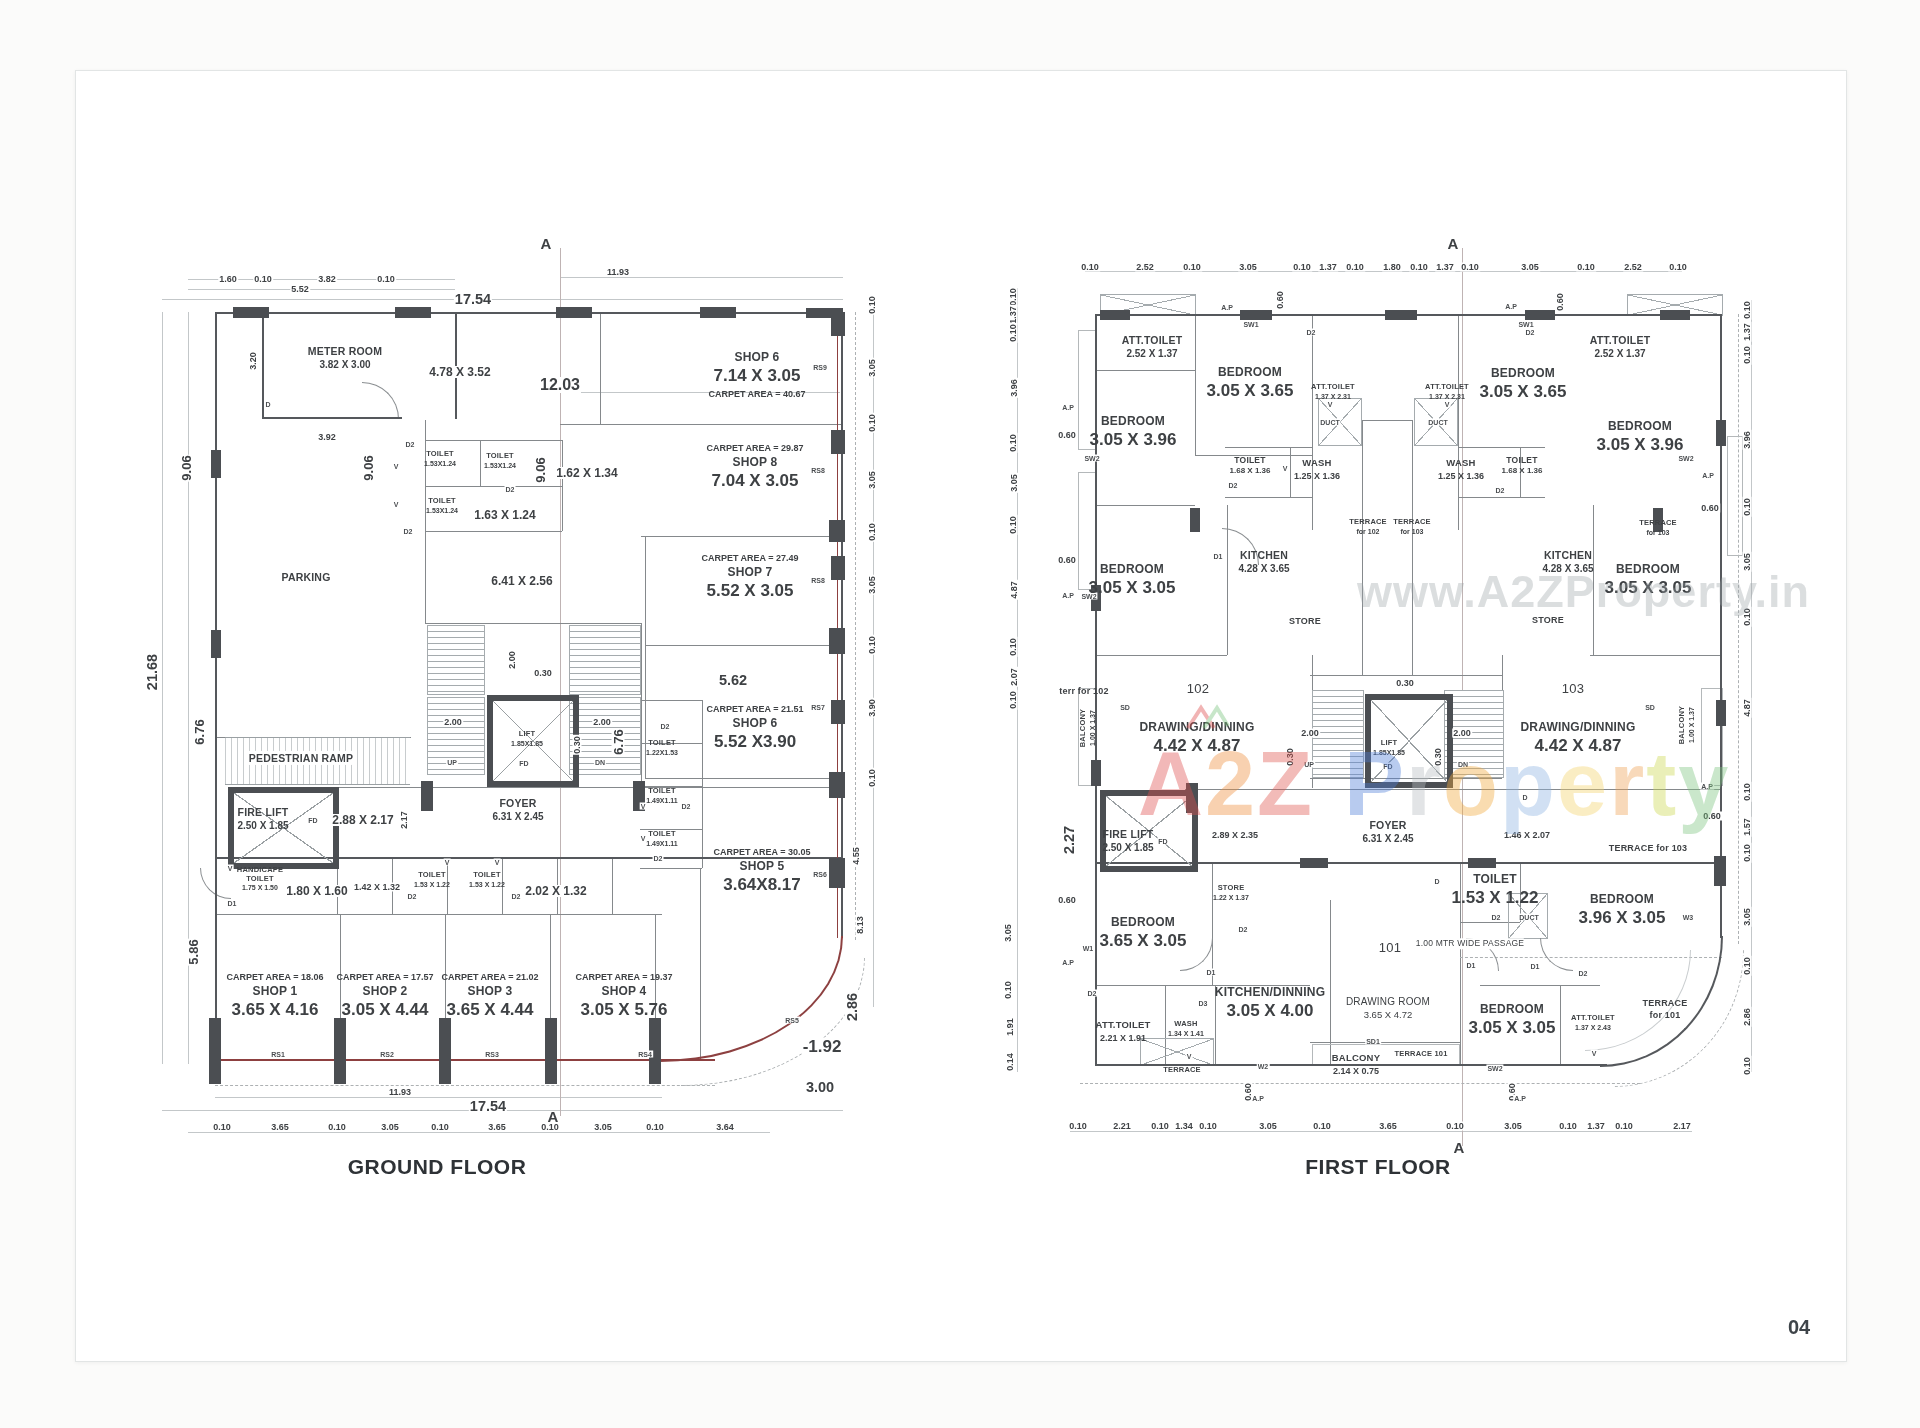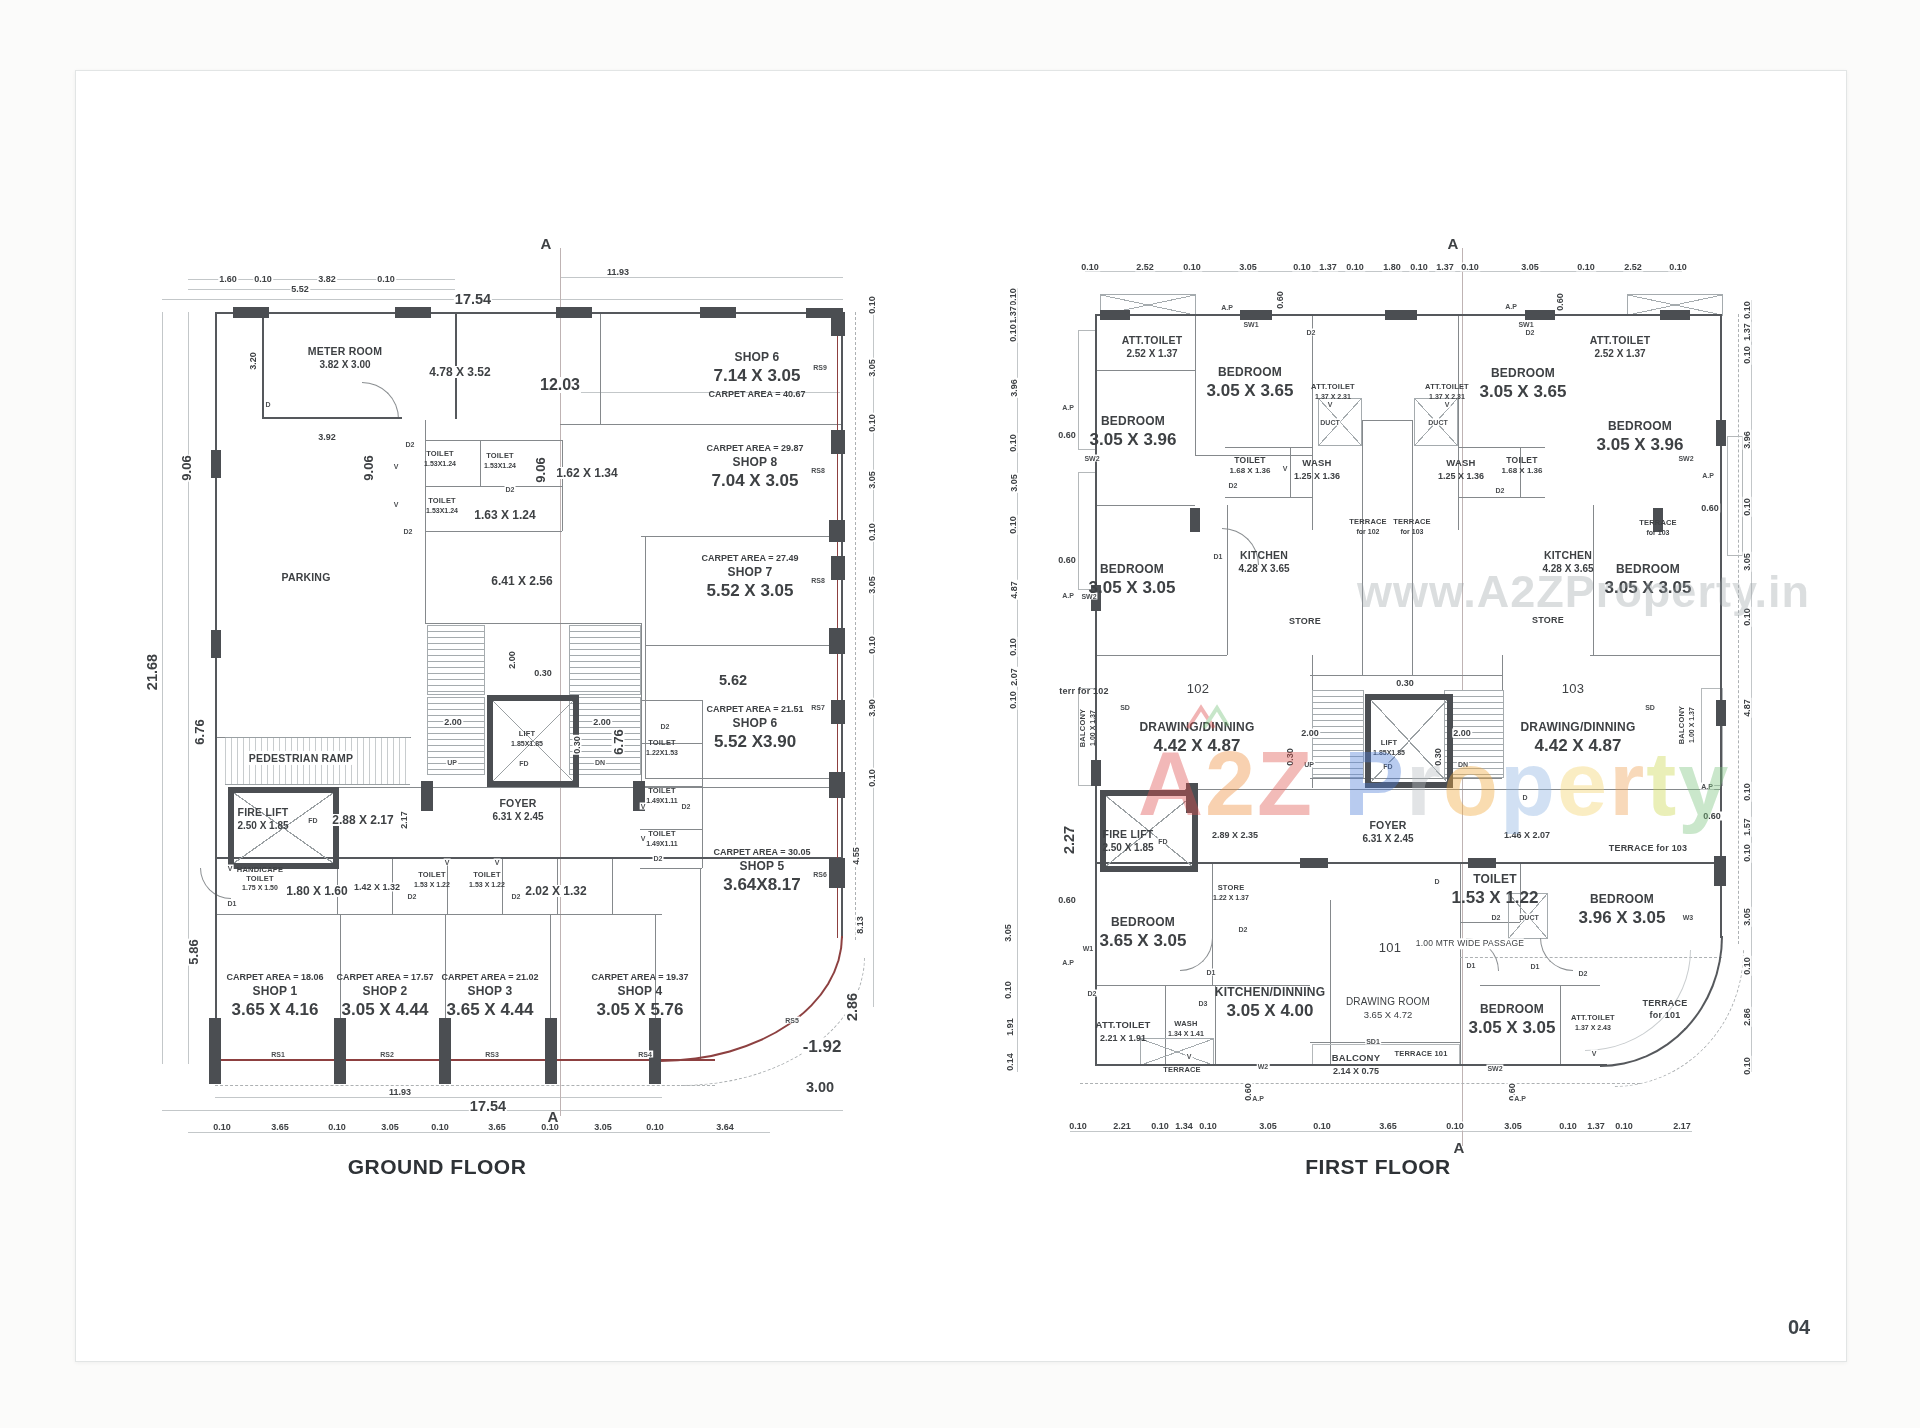--- a/index.html
+++ b/index.html
@@ -284,21 +284,21 @@
 <div class="rm" style="left:385px;top:997px">
       <div class="c">CARPET AREA = 17.57</div>
       <div class="n">SHOP 2</div>
       <div class="s">3.05 X 4.44</div>
     </div>
 <div class="rm" style="left:490px;top:997px">
       <div class="c">CARPET AREA = 21.02</div>
       <div class="n">SHOP 3</div>
       <div class="s">3.65 X 4.44</div>
     </div>
-<div class="rm" style="left:640px;top:997px">
+<div class="rm" style="left:624px;top:997px">
       <div class="c">CARPET AREA = 19.37</div>
       <div class="n">SHOP 4</div>
       <div class="s">3.05 X 5.76</div>
     </div>
 <div class="rm md" style="left:518px;top:810px">
       <div class="n">FOYER</div>
       <div class="s">6.31 X 2.45</div>
     </div>
 <div class="rm md" style="left:263px;top:819px">
       <div class="n">FIRE LIFT</div>

